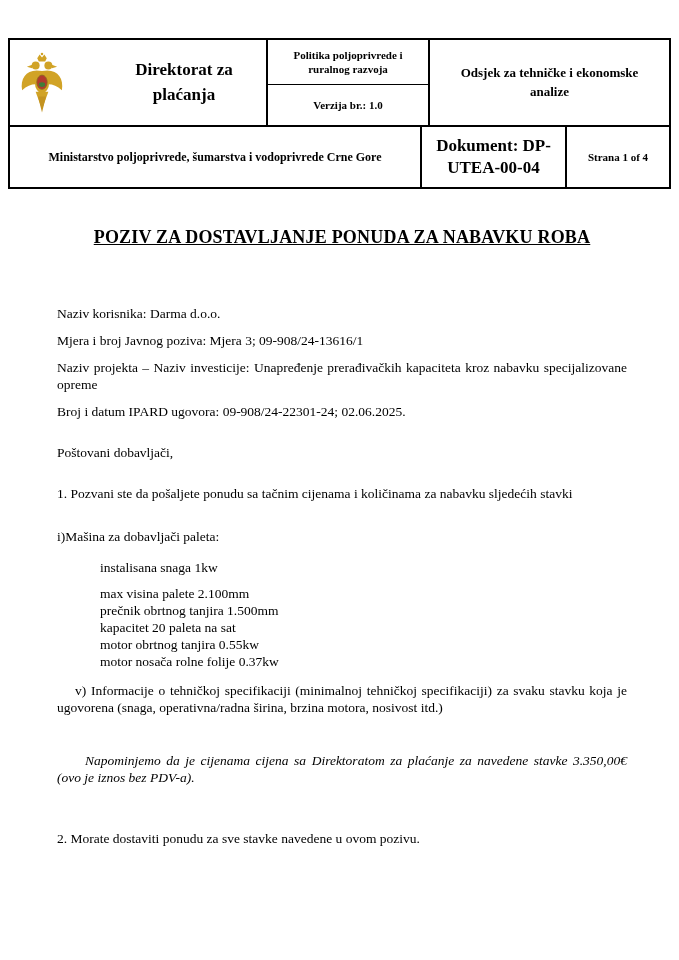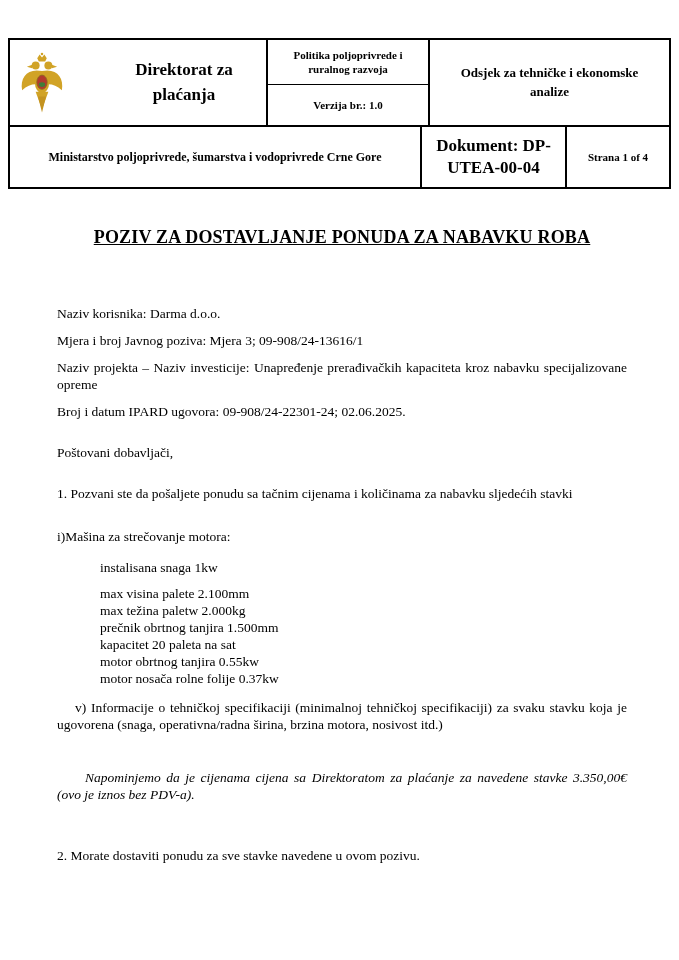--- a/index.html
+++ b/index.html
@@ -126,27 +126,26 @@
 
     <p class="p-first">Naziv korisnika: Darma d.o.o.</p>
     <p class="p-gap">Mjera i broj Javnog poziva: Mjera 3; 09-908/24-13616/1</p>
     <p class="p-gap p-justify">Naziv projekta – Naziv investicije: Unapređenje prerađivačkih kapaciteta kroz nabavku specijalizovane opreme</p>
     <p class="p-gap">Broj i datum IPARD ugovora: 09-908/24-22301-24; 02.06.2025.</p>
 
     <p class="p-salutation">Poštovani dobavljači,</p>
 
     <p class="p-item1">1.  Pozvani ste da pošaljete ponudu sa tačnim cijenama i količinama za nabavku sljedećih stavki</p>
 
-    <p class="p-machine">i)Mašina za strečovanje motora:</p>
+    <p class="p-machine">i)Mašina za dobavljači paleta:</p>
 
     <p class="spec-intro">instalisana snaga 1kw</p>
 
     <ul class="spec-list">
       <li>max visina palete 2.100mm</li>
-      <li>max težina paletw 2.000kg</li>
       <li>prečnik obrtnog tanjira 1.500mm</li>
       <li>kapacitet 20 paleta na sat</li>
       <li>motor obrtnog tanjira 0.55kw</li>
       <li>motor nosača rolne folije 0.37kw</li>
     </ul>
 
     <p class="p-itemv">v) Informacije o tehničkoj specifikaciji (minimalnoj tehničkoj specifikaciji) za svaku stavku koja je ugovorena (snaga, operativna/radna širina, brzina motora, nosivost itd.)</p>
 
     <p class="p-note">Napominjemo da je cijenama cijena sa Direktoratom za plaćanje za navedene stavke 3.350,00€ (ovo je iznos bez PDV-a).</p>
 

